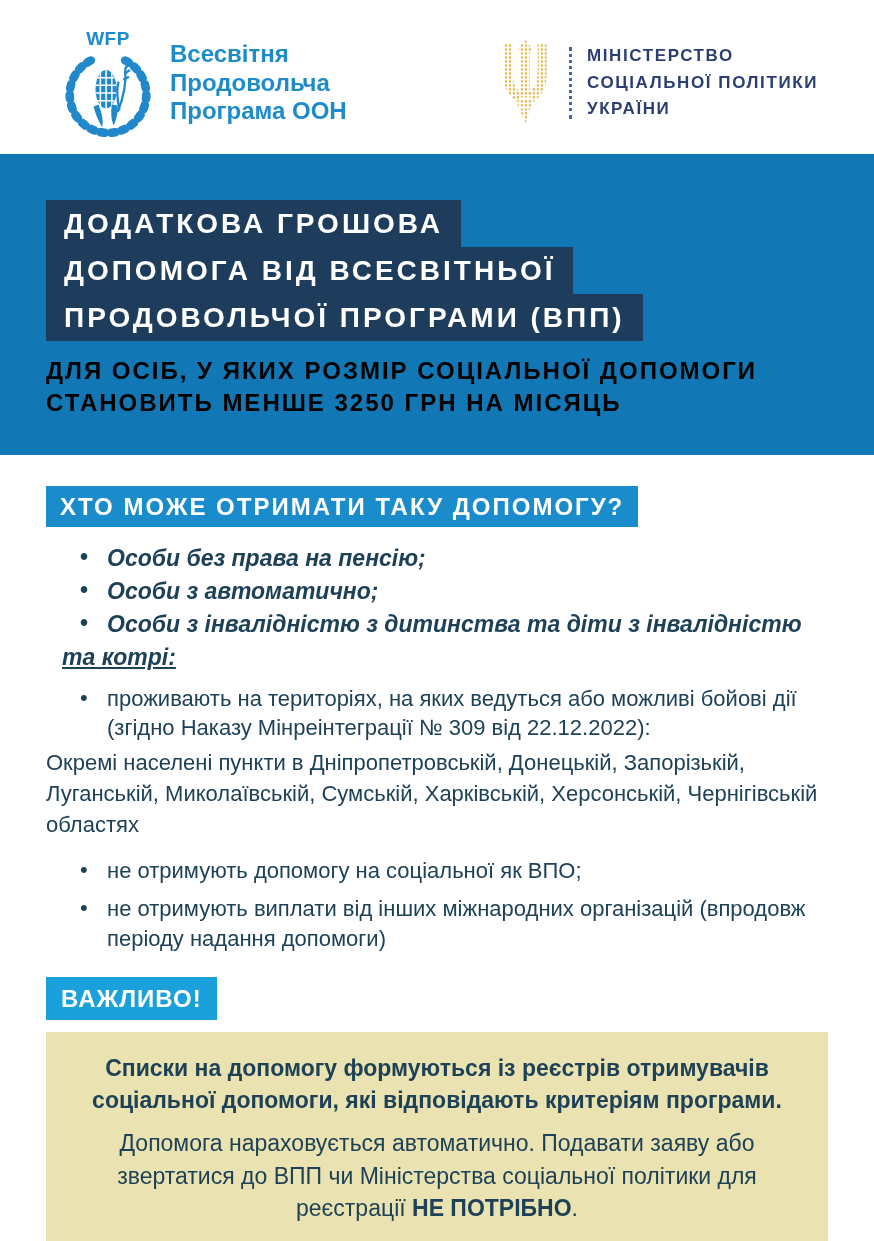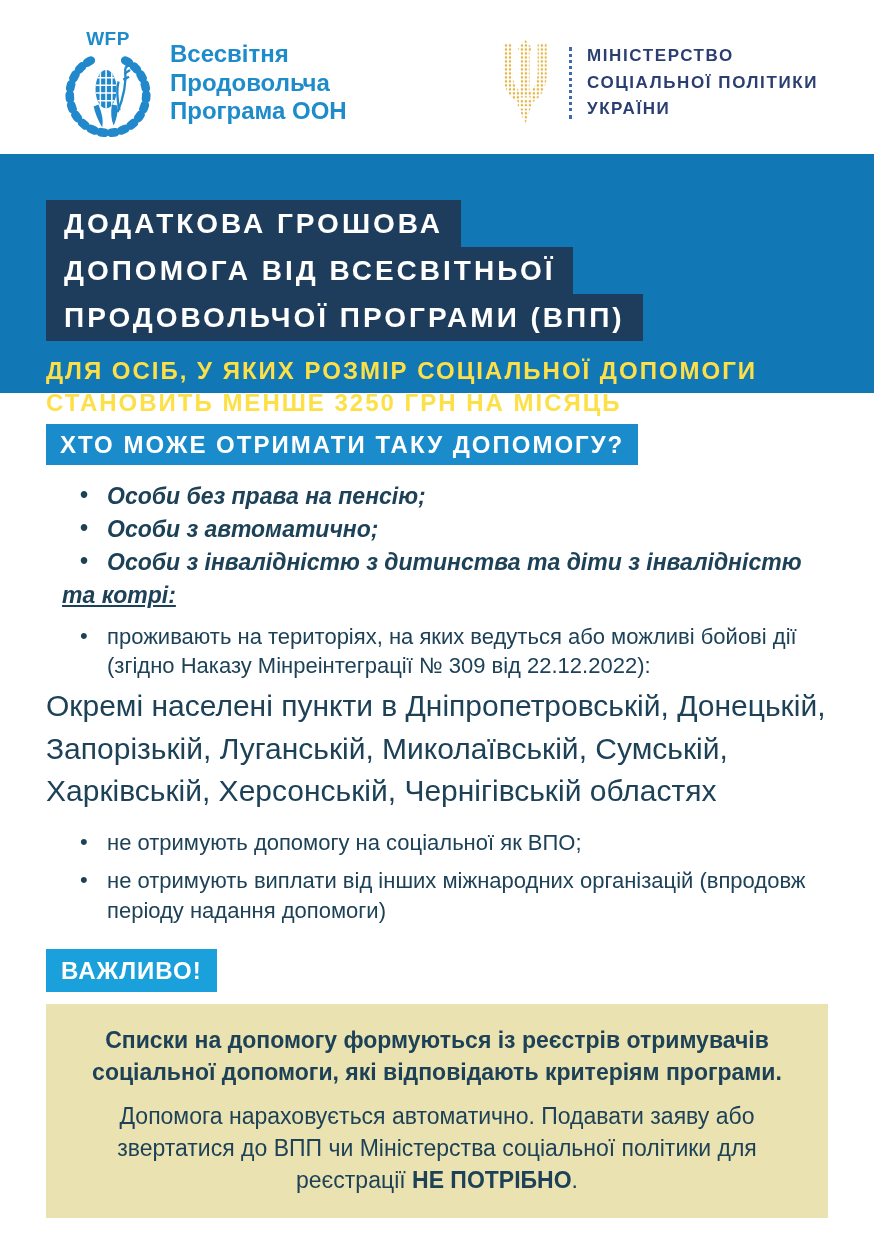--- a/index.html
+++ b/index.html
@@ -29,43 +29,43 @@
   }
   .wfp-logo{display:flex;align-items:center;gap:12px;}
   .wfp-emblem{width:100px;display:flex;flex-direction:column;align-items:center;}
   .wfp-acronym{color:var(--wfp-blue);font-weight:bold;font-size:19px;letter-spacing:.5px;line-height:1;margin-bottom:1px;}
   .wfp-name{color:var(--wfp-blue);font-weight:bold;font-size:24px;line-height:1.2;}
   .ministry{display:flex;align-items:center;gap:15px;}
   .ministry-divider{height:72px;border-left:3px dotted #3f6ab1;width:0;}
   .ministry-name{color:var(--ministry-navy);font-weight:bold;font-size:17px;letter-spacing:1.6px;line-height:1.55;}
 
   
-  .banner{background:var(--banner-blue);height:239px;padding:46px 46px 0;}
+  .banner{background:var(--banner-blue);height:301px;padding:46px 46px 0;}
   .title-line{
     display:table;background:var(--title-box-navy);color:#fff;
     font-weight:bold;font-size:28px;letter-spacing:3px;line-height:1;
     padding:10px 18px 9px;white-space:nowrap;
   }
-  .subtitle{margin-top:14px;color:#fde047;font-weight:bold;font-size:24px;letter-spacing:2px;line-height:1.35;}
+  .subtitle{margin-top:14px;color:#000000;font-weight:bold;font-size:24px;letter-spacing:2px;line-height:1.35;}
 
   
   .content{padding:31px 46px 0;}
   .section-heading{
     display:table;background:var(--heading-blue);color:#fff;font-weight:bold;
     font-size:24px;letter-spacing:2px;line-height:1.1;padding:8px 14px 7px;white-space:nowrap;
   }
   .groups{list-style:none;margin:15px 0 0 34px;font-weight:bold;font-style:italic;font-size:23px;}
   .groups li{position:relative;padding-left:27px;line-height:1.42;}
   .groups li::before{content:"\2022";position:absolute;left:0;top:-1px;font-style:normal;}
   .connector{font-weight:bold;font-style:italic;text-decoration:underline;font-size:23px;line-height:1.42;margin-top:1px;margin-left:16px;}
 
   .conds{list-style:none;margin:10px 0 0 34px;font-size:22px;}
   .conds li{position:relative;padding-left:27px;line-height:1.34;margin-top:9px;}
   .conds li::before{content:"\2022";position:absolute;left:0;top:-1px;}
-  .cond-plain{font-size:30px;line-height:1.42;margin-top:4px;}
+  .cond-plain{font-size:22px;line-height:1.42;margin-top:4px;}
   .gap{height:5px;}
 
   .important-label{
     display:table;background:var(--important-blue);color:#fff;font-weight:bold;
     font-size:24px;letter-spacing:1px;line-height:1;padding:10px 15px 9px;margin-top:24px;white-space:nowrap;
   }
   .note-box{
     background:var(--note-beige);margin-top:12px;padding:20px 38px 22px;
     text-align:center;font-size:23px;line-height:1.4;
   }

